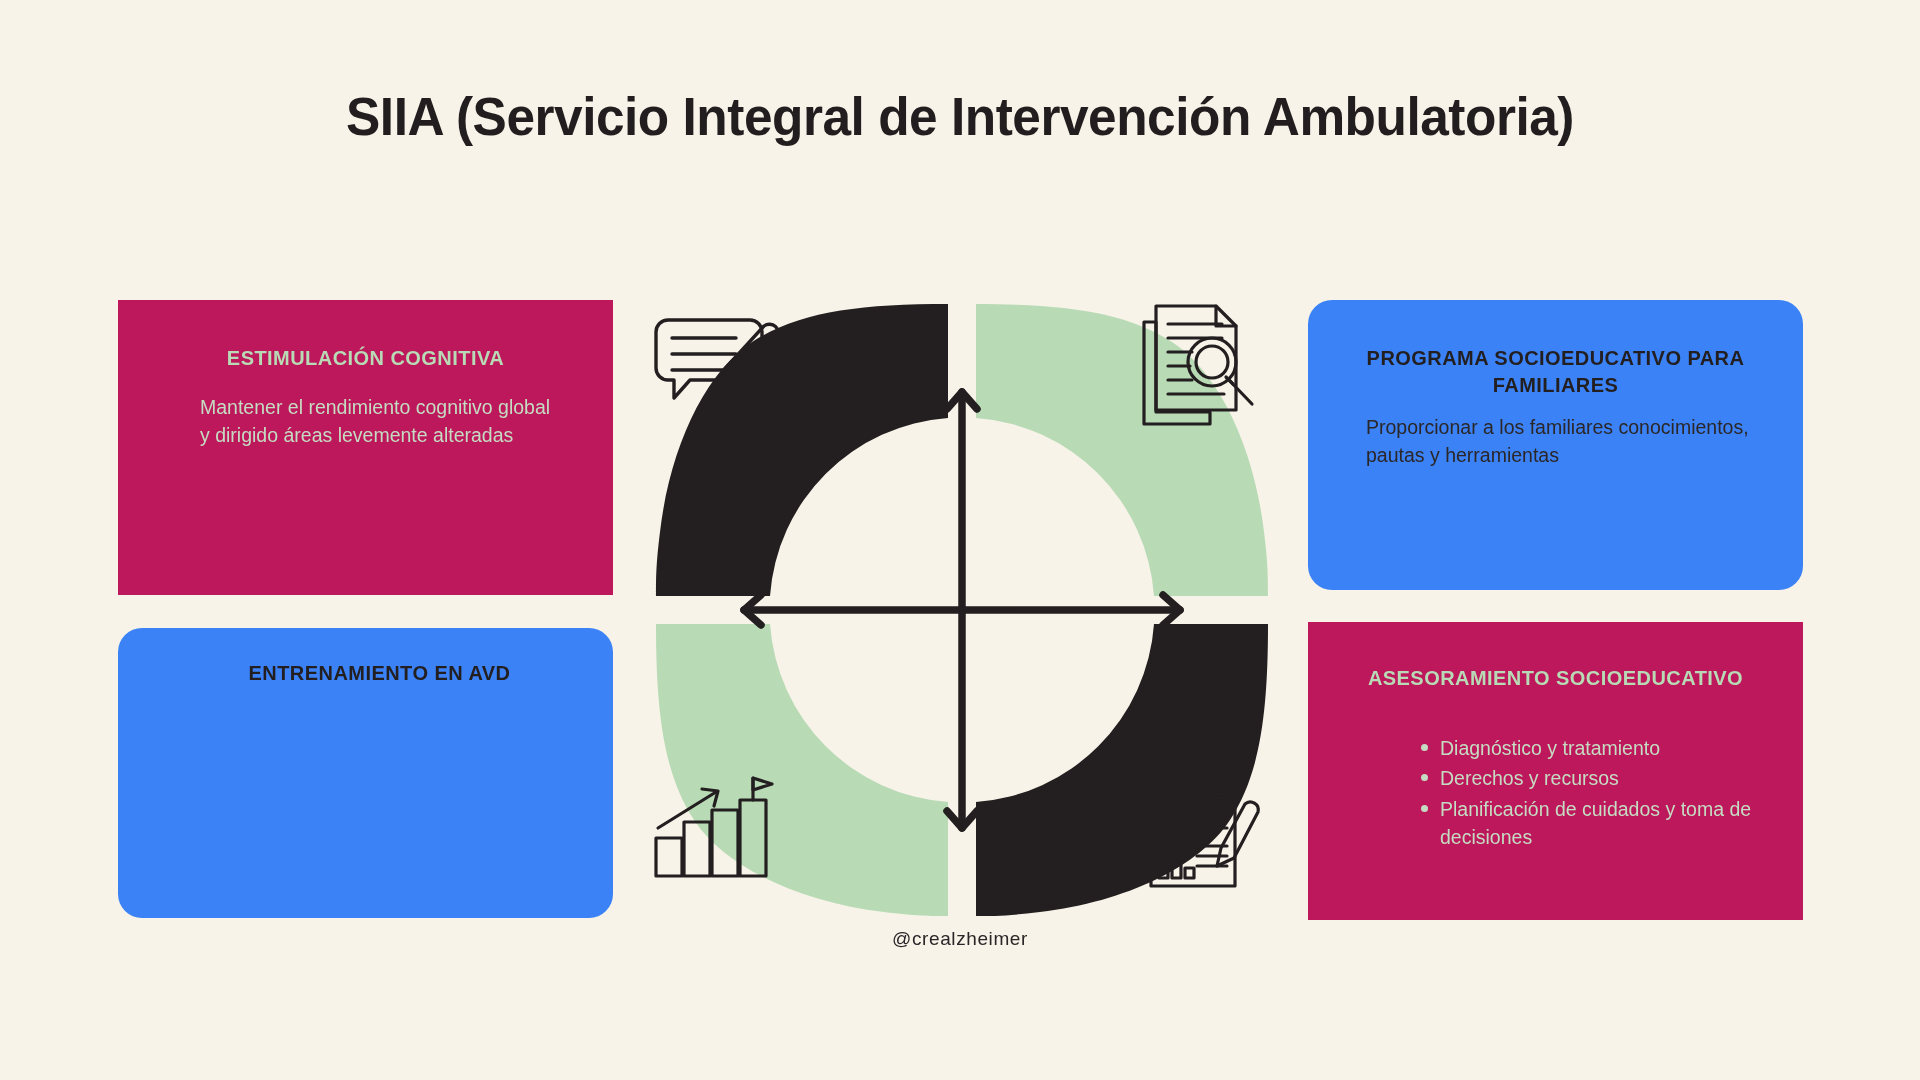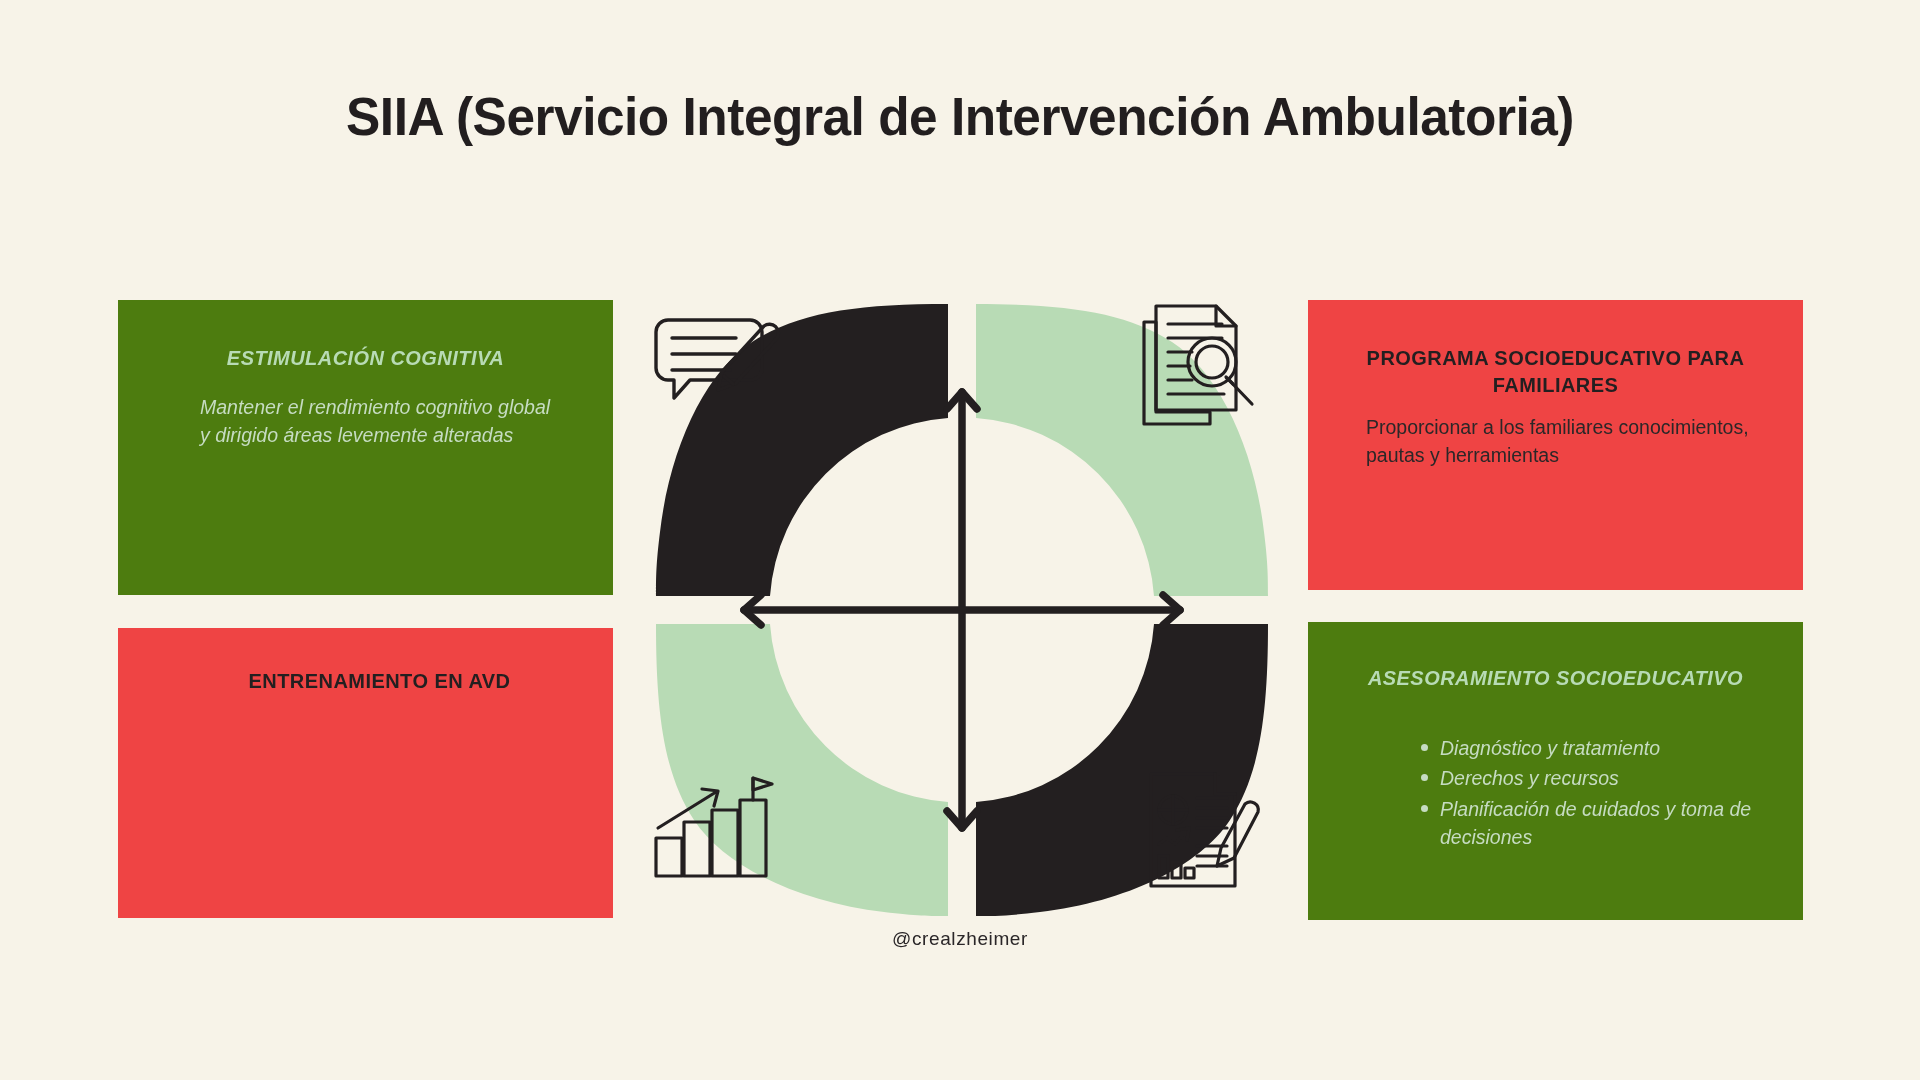--- a/index.html
+++ b/index.html
@@ -35,22 +35,22 @@
   .handle{
     position:absolute;left:0;right:0;top:928px;
     text-align:center;
     font-size:19px;
     letter-spacing:0.6px;
     color:#2A2628;
   }
 
   
   .card{position:absolute;box-sizing:border-box;}
-  .card.dark{background:#4d7c0f;font-style:italic;}
-  .card.green{background:#ef4444;}
+  .card.dark{background:#be185d;}
+  .card.green{background:#3b82f6;border-radius:24px;}
 
   .card-inner{position:absolute;left:0;right:0;}
 
   .card-title{
     font-size:20px;font-weight:700;letter-spacing:0.45px;
     text-align:center;line-height:1.35;
   }
   .card.dark .card-title{color:#B8DBB5;}
   .card.green .card-title{color:#231F20;}
 
@@ -72,21 +72,21 @@
   
   #card-tl{left:118px;top:300px;width:495px;height:295px;}
   #card-tl .ct{top:45px;}
   #card-tl .cb{top:93px;left:82px;right:60px;}
 
   #card-tr{left:1308px;top:300px;width:495px;height:290px;}
   #card-tr .ct{top:45px;left:30px;right:30px;}
   #card-tr .cb{top:113px;left:58px;right:40px;}
 
   #card-bl{left:118px;top:628px;width:495px;height:290px;}
-  #card-bl .ct{top:40px;margin-left:28px;}
+  #card-bl .ct{top:32px;margin-left:28px;}
   #card-bl .cb{top:92px;left:78px;right:58px;text-align:justify;}
 
   #card-br{left:1308px;top:622px;width:495px;height:298px;}
   #card-br .ct{top:43px;left:40px;right:40px;}
   #card-br .cb{top:112px;left:94px;right:30px;}
 
   
   .ring{position:absolute;left:648px;top:296px;width:628px;height:628px;}
   .ring svg{display:block;width:100%;height:100%;}
 

